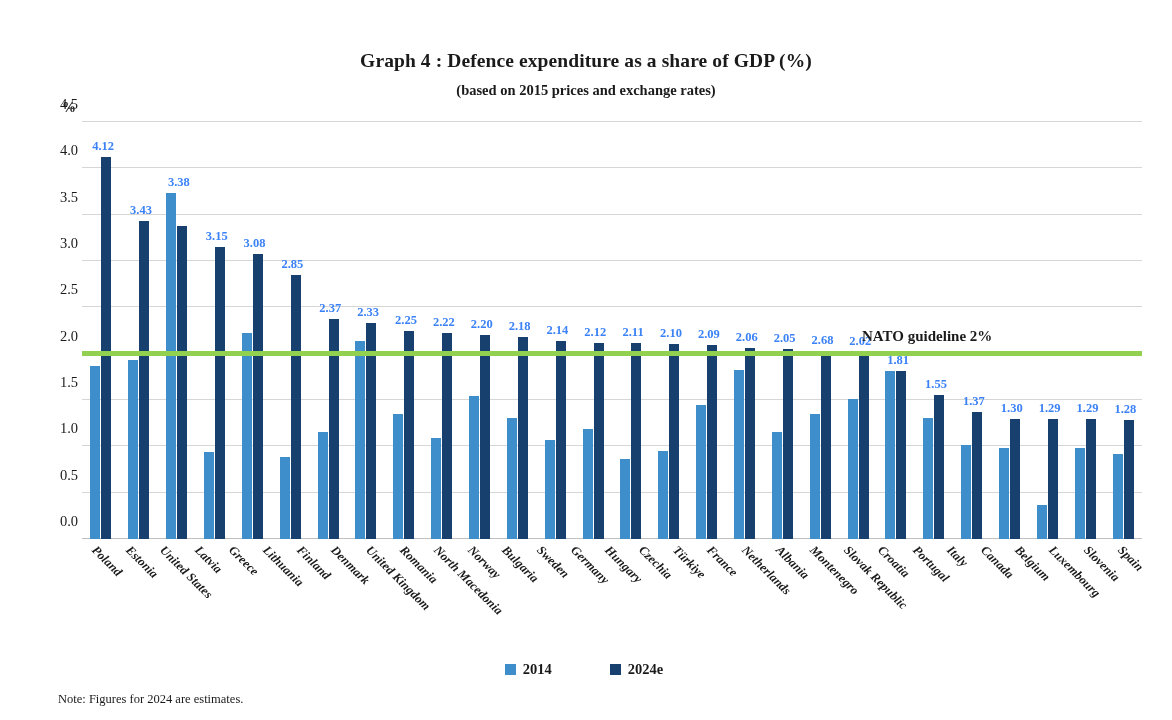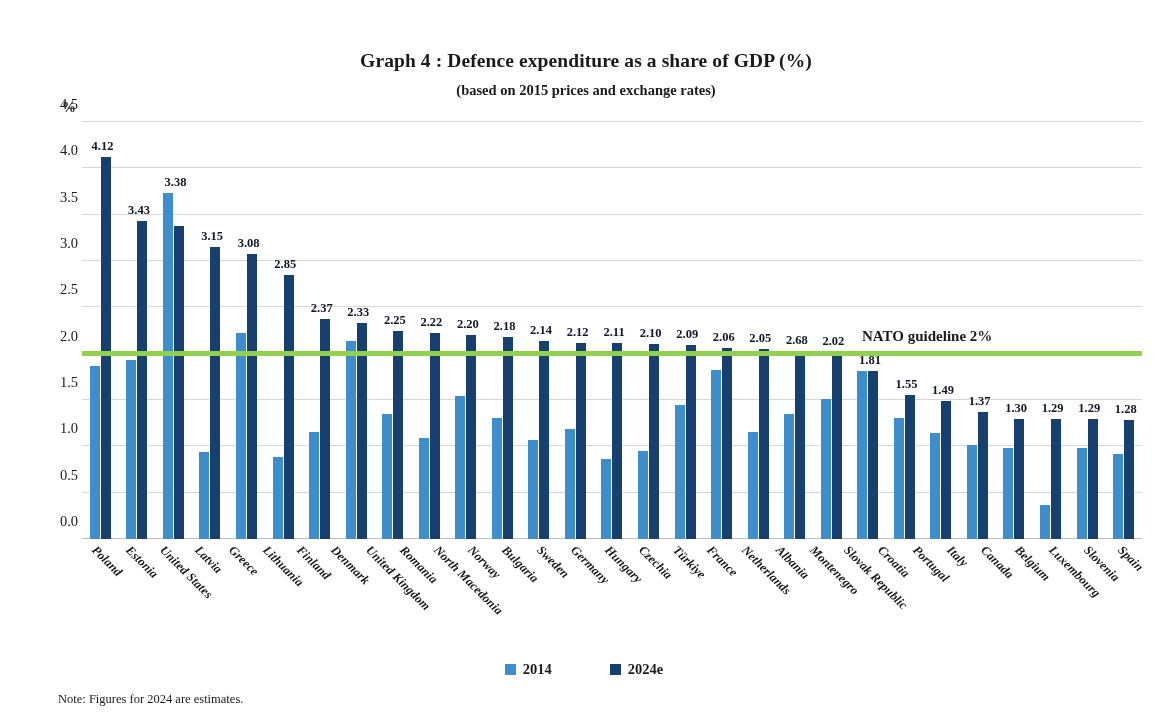--- a/index.html
+++ b/index.html
@@ -58,21 +58,21 @@
   .pair{
     position:absolute;bottom:0;left:0;width:100%;height:100%;
     display:flex;justify-content:center;align-items:flex-end;gap:1px;
   }
   .bar{width:10px;}
   .bar.s2014{background:#3E8ECC;}
   .bar.s2024{background:#17406E;}
   .vlabel{
     position:absolute;left:50%;transform:translateX(-40%);
     font-size:12.5px;font-weight:bold;white-space:nowrap;
-    color:#0f172a;z-index:6;
+    color:#3b82f6;z-index:6;
   }
 
   
   .xlabels{
     position:absolute;left:82px;top:541px;width:1060px;height:120px;
     display:flex;
   }
   .xcat{flex:1 1 0;position:relative;}
   .xcat span{
     position:absolute;top:2px;left:50%;
@@ -288,27 +288,20 @@
         </div>
         <div class="cat">
           <div class="pair">
             <div class="bar s2014" style="height: 121.393px; background: rgb(62, 142, 204);"></div>
             <div class="bar s2024" style="height: 143.633px; background: rgb(23, 64, 110);"></div>
           </div>
           <div class="vlabel" style="bottom: 146.633px;">1.55</div>
         </div>
         <div class="cat">
           <div class="pair">
-            <div class="bar s2014" style="height: 105.64px; background: rgb(62, 142, 204);"></div>
-            <div class="bar s2024" style="height: 138.073px; background: rgb(23, 64, 110);"></div>
-          </div>
-          <div class="vlabel" style="bottom: 141.073px;">1.49</div>
-        </div>
-        <div class="cat">
-          <div class="pair">
             <div class="bar s2014" style="height: 93.5933px; background: rgb(62, 142, 204);"></div>
             <div class="bar s2024" style="height: 126.953px; background: rgb(23, 64, 110);"></div>
           </div>
           <div class="vlabel" style="bottom: 129.953px;">1.37</div>
         </div>
         <div class="cat">
           <div class="pair">
             <div class="bar s2014" style="height: 90.8133px; background: rgb(62, 142, 204);"></div>
             <div class="bar s2024" style="height: 120.467px; background: rgb(23, 64, 110);"></div>
           </div>

